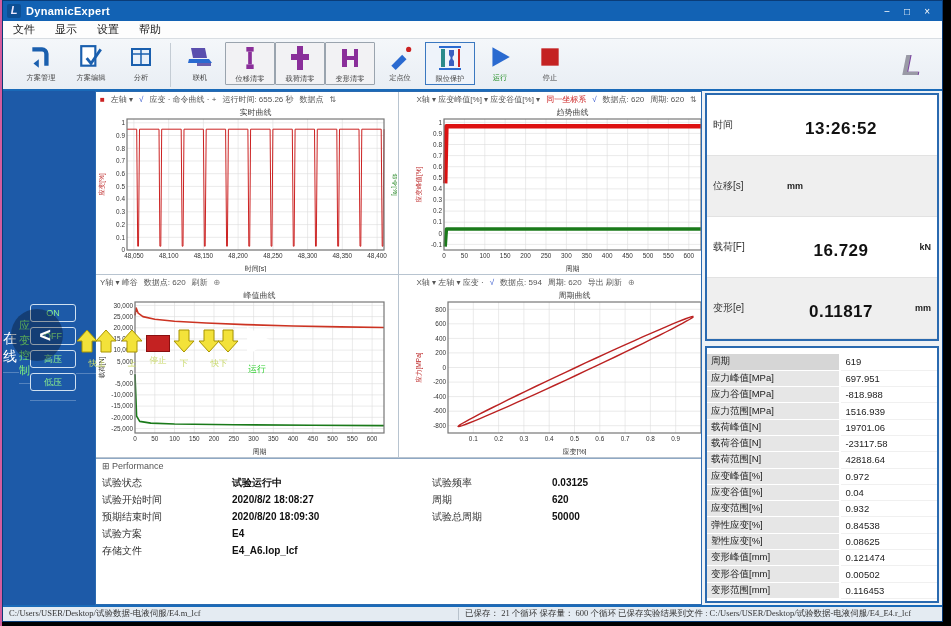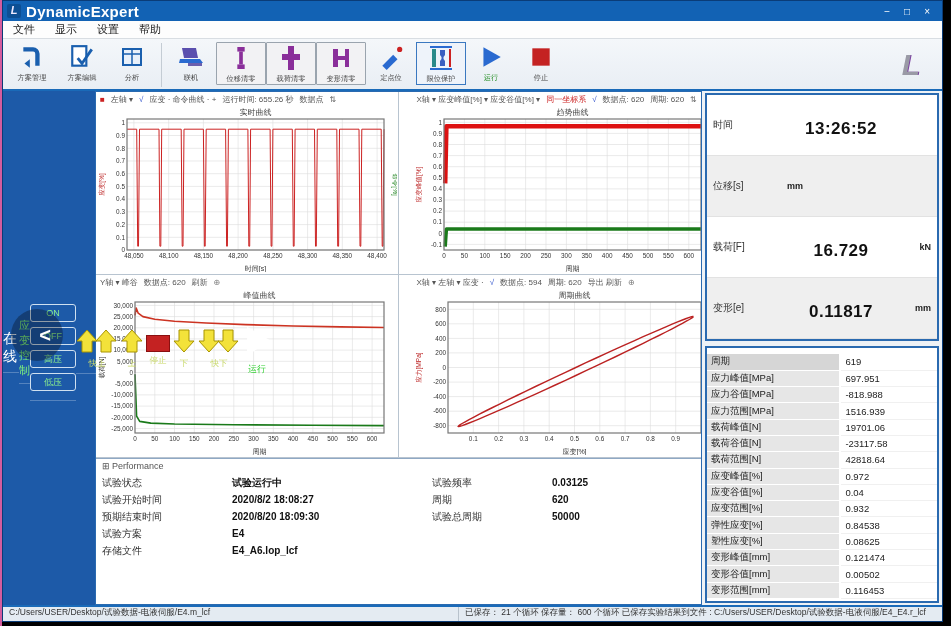--- a/index.html
+++ b/index.html
@@ -7,32 +7,32 @@
               font-family:"Liberation Sans", sans-serif; }
   .frame { position:relative; width:951px; height:626px; background:#000; }
   .pinkline { position:absolute; left:0; top:0; width:2px; height:100%; background:#d45c9e; }
   .window { position:absolute; left:2px; top:0; width:941px; height:622px;
             background:#eef2f6; display:flex; flex-direction:column; border:1px solid #0a3c78; }
 
   
   .titlebar { height:20px; background:#1262b4; display:flex; align-items:center; color:#fff; flex:none; }
   .app-logo { width:14px; height:14px; margin:0 5px 0 4px; background:#0d4f94; border-radius:2px;
               color:#f0eaff; font-size:11px; font-style:italic; font-weight:bold; line-height:13px; text-align:center; }
-  .app-title { font-size:15px; font-weight:bold; letter-spacing:.3px;text-align:right; }
+  .app-title { font-size:11px; font-weight:bold; letter-spacing:.3px;text-align:right; }
   .win-ctrls { margin-left:auto; display:flex; gap:14px; padding-right:12px; font-size:10px; }
   .win-ctrls span { cursor:default; }
 
   
   .menubar { height:18px; background:#fdfdfd; border-bottom:1px solid #d8dde2; display:flex; align-items:center;
              font-size:11px; color:#222; flex:none; }
   .menu-item { padding:0 10px; }
 
   
   .toolbar { height:52px; background:linear-gradient(#f4f7fa,#e9eef4); border-bottom:2px solid #1a6ab8;
-             display:flex; align-items:flex-start; padding:2px 4px 0 4px; flex:none; }
+             display:flex; align-items:flex-start; padding:2px 4px 0 13px; flex:none; }
   .titem { width:50px; text-align:center; margin-top:1px; }
   .titem .ticon { height:30px; display:flex; align-items:center; justify-content:center; }
   .titem .tlabel { font-size:8px; color:#444; white-space:nowrap; transform:scale(.9); }
   .tlabel.green { color:#1c8a1c; }
   .tsep { width:1px; height:44px; background:#c4ccd4; margin:2px 4px 0 4px; }
   .boxed { border:1px solid #9aa4ae; background:#f2f2f4; border-radius:1px; }
   .boxed2 { border:1px solid #3a78c0; background:#eef3fa; }
   .toolbar-logo { margin-left:auto; margin-right:18px; align-self:center;
                   font-size:30px; font-style:italic; font-weight:bold; color:#9a9aa6;
                   text-shadow:1px 0 0 #7a3fa0; line-height:46px; }
@@ -85,22 +85,22 @@
   .llbl { width:64px; font-size:10px; color:#333; }
   .lval { flex:1; text-align:center; font-size:17px; font-weight:bold; color:#111; letter-spacing:.5px;margin-top:8px; }
   .lunit { width:26px; font-size:9px; font-weight:bold; color:#222; text-align:right; }
   .stats-box { margin-top:5px; flex:1; background:#fff; border:2px solid #2a6ab0; overflow:hidden; }
   .stats-box table { width:100%; border-collapse:collapse; font-size:9.5px; margin-top:6px; }
   .stats-box td { height:16.3px; padding:0 4px; color:#222; border-bottom:1px solid #f0f0f0; }
   .stats-box td:first-child { width:58%; background:#e6e6e6; border-right:2px solid #fff; border-bottom:1px solid #fff; }
   .stats-box tr:first-child td:first-child { background:#d6d6d6; }
 
   
-  .statusbar { height:16px; background:#e4ebf2; border-top:2px solid #1a6ab8; display:flex; 
-               font-size:8.5px; color:#333; flex:none; }
+  .statusbar { height:16px; background:#e4ebf2; border-top:2px solid #1a6ab8; display:flex; align-items:center;
+               font-size:8.5px; color:#333; flex:none;font-family:Liberation Serif, serif; }
   .status-left { padding:0 6px; width:455px; flex:none; white-space:nowrap; overflow:hidden; }
   .status-right { border-left:1px solid #b8c2cc; padding:0 6px; white-space:nowrap; overflow:hidden; }
 </style>
 </head>
 <body>
 
 <div class="frame">
   <div class="pinkline"></div>
   <div class="window">
 

